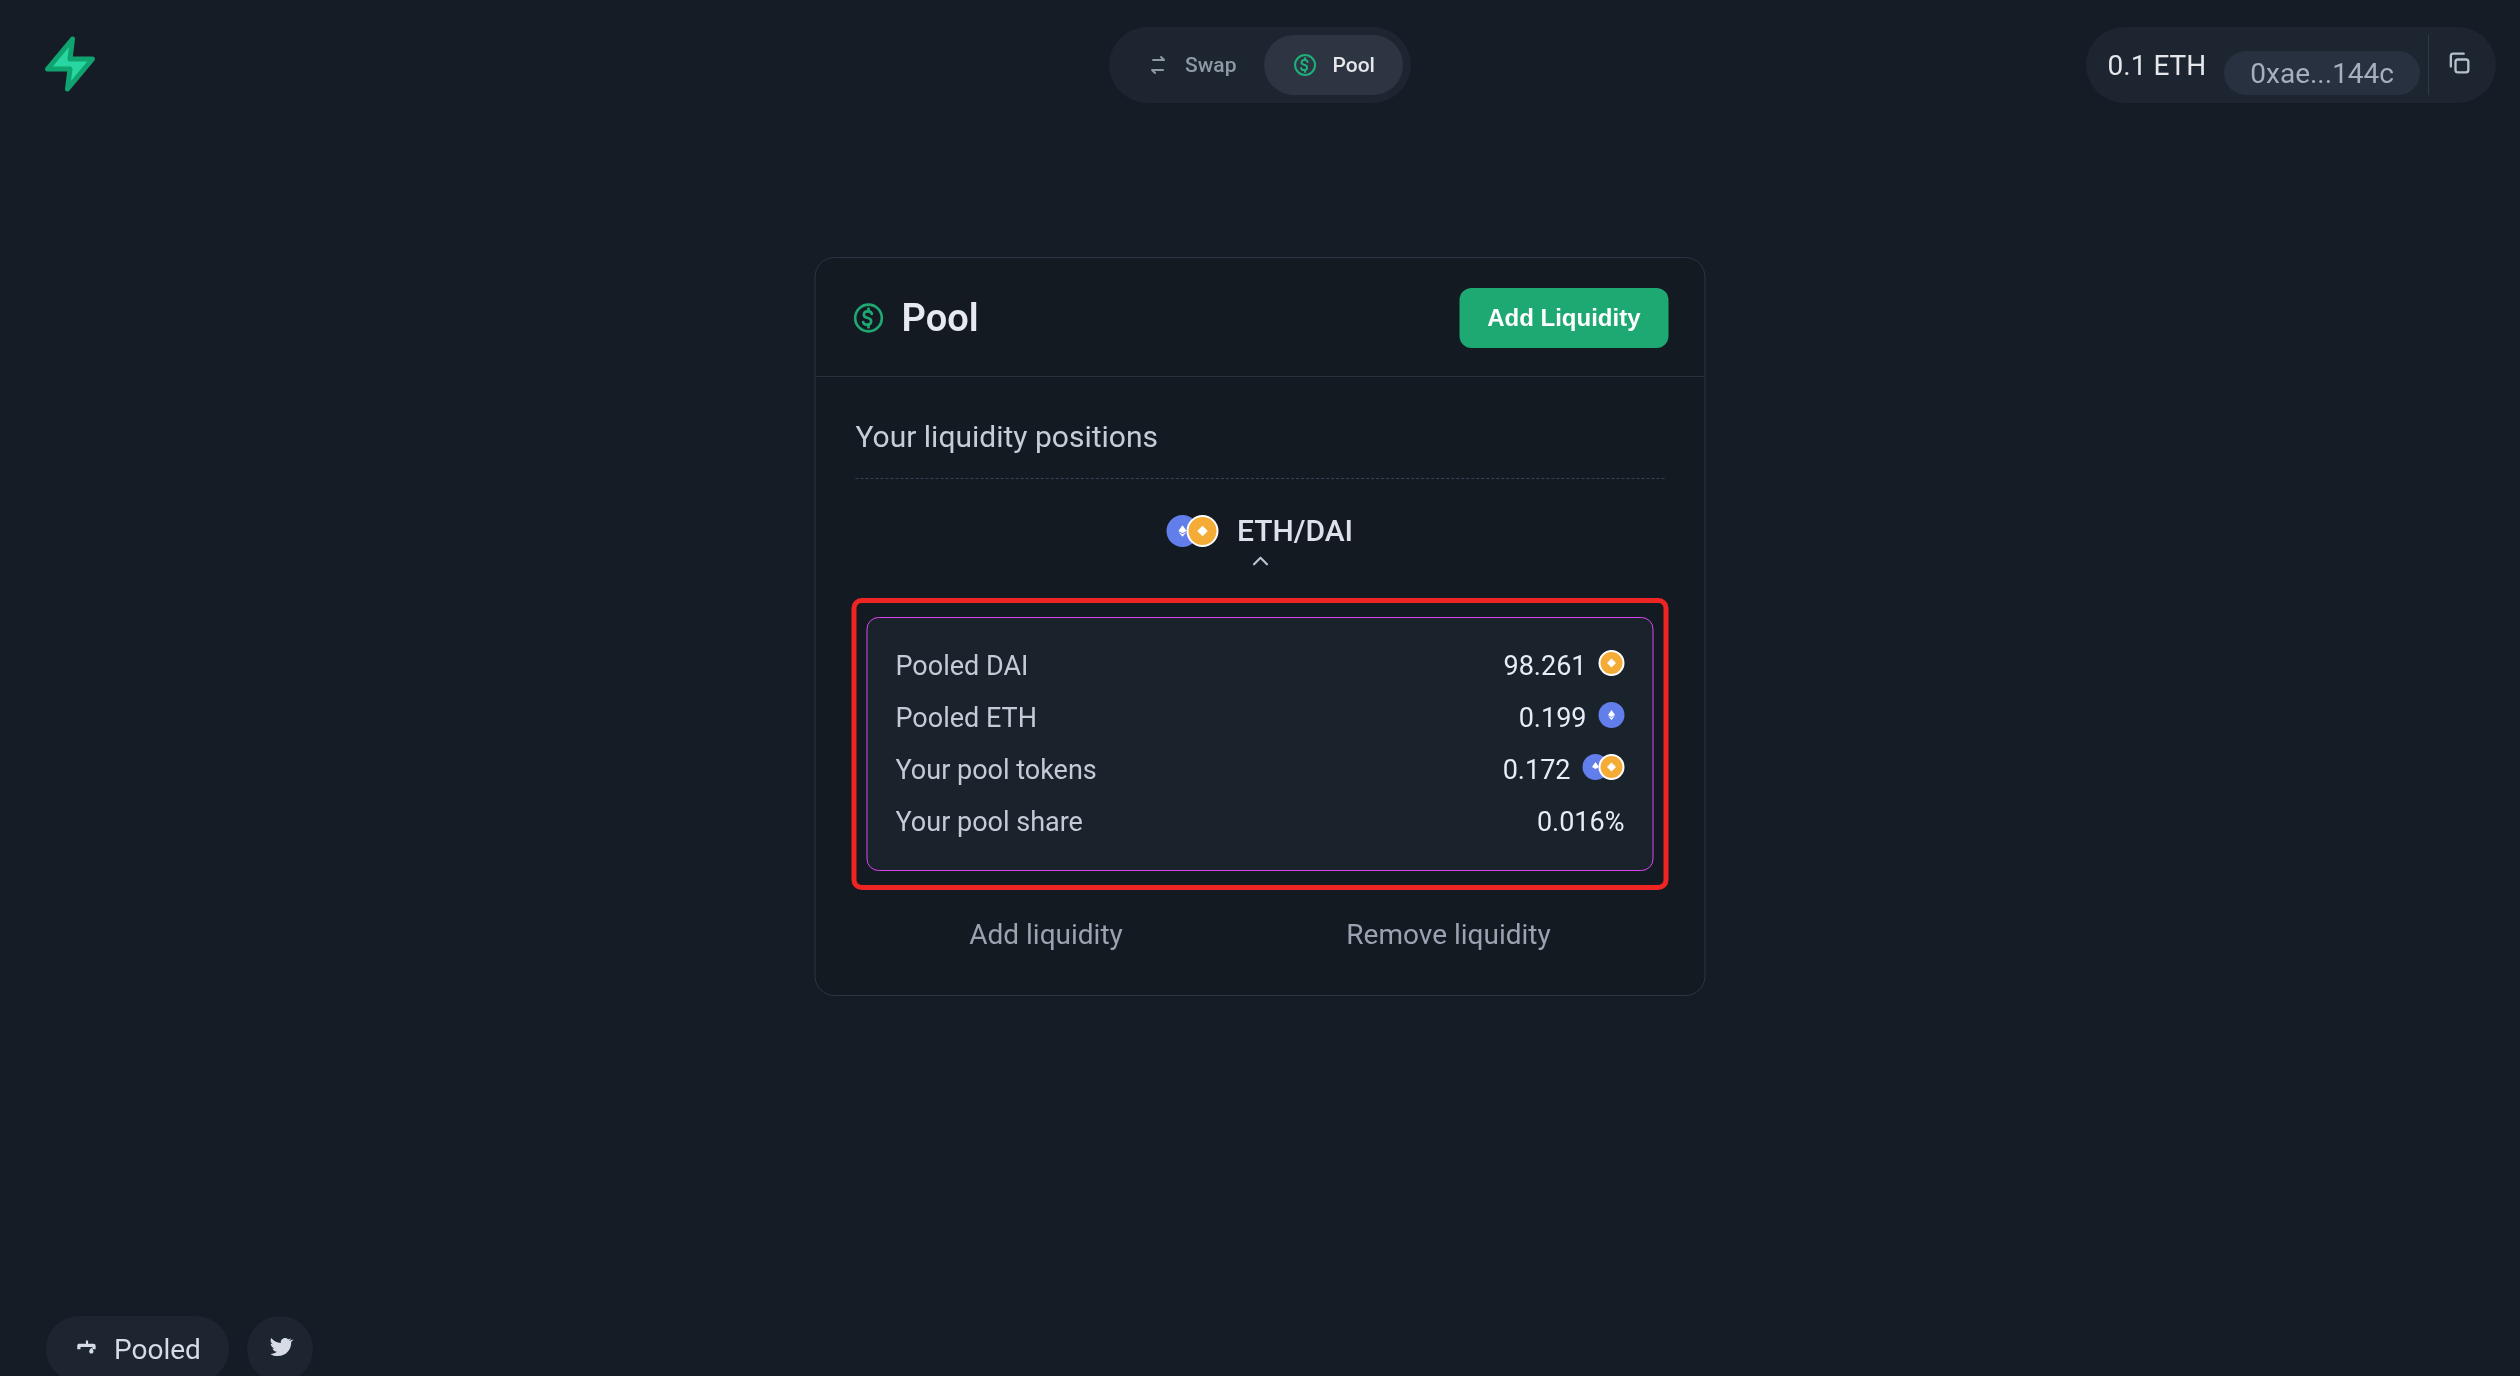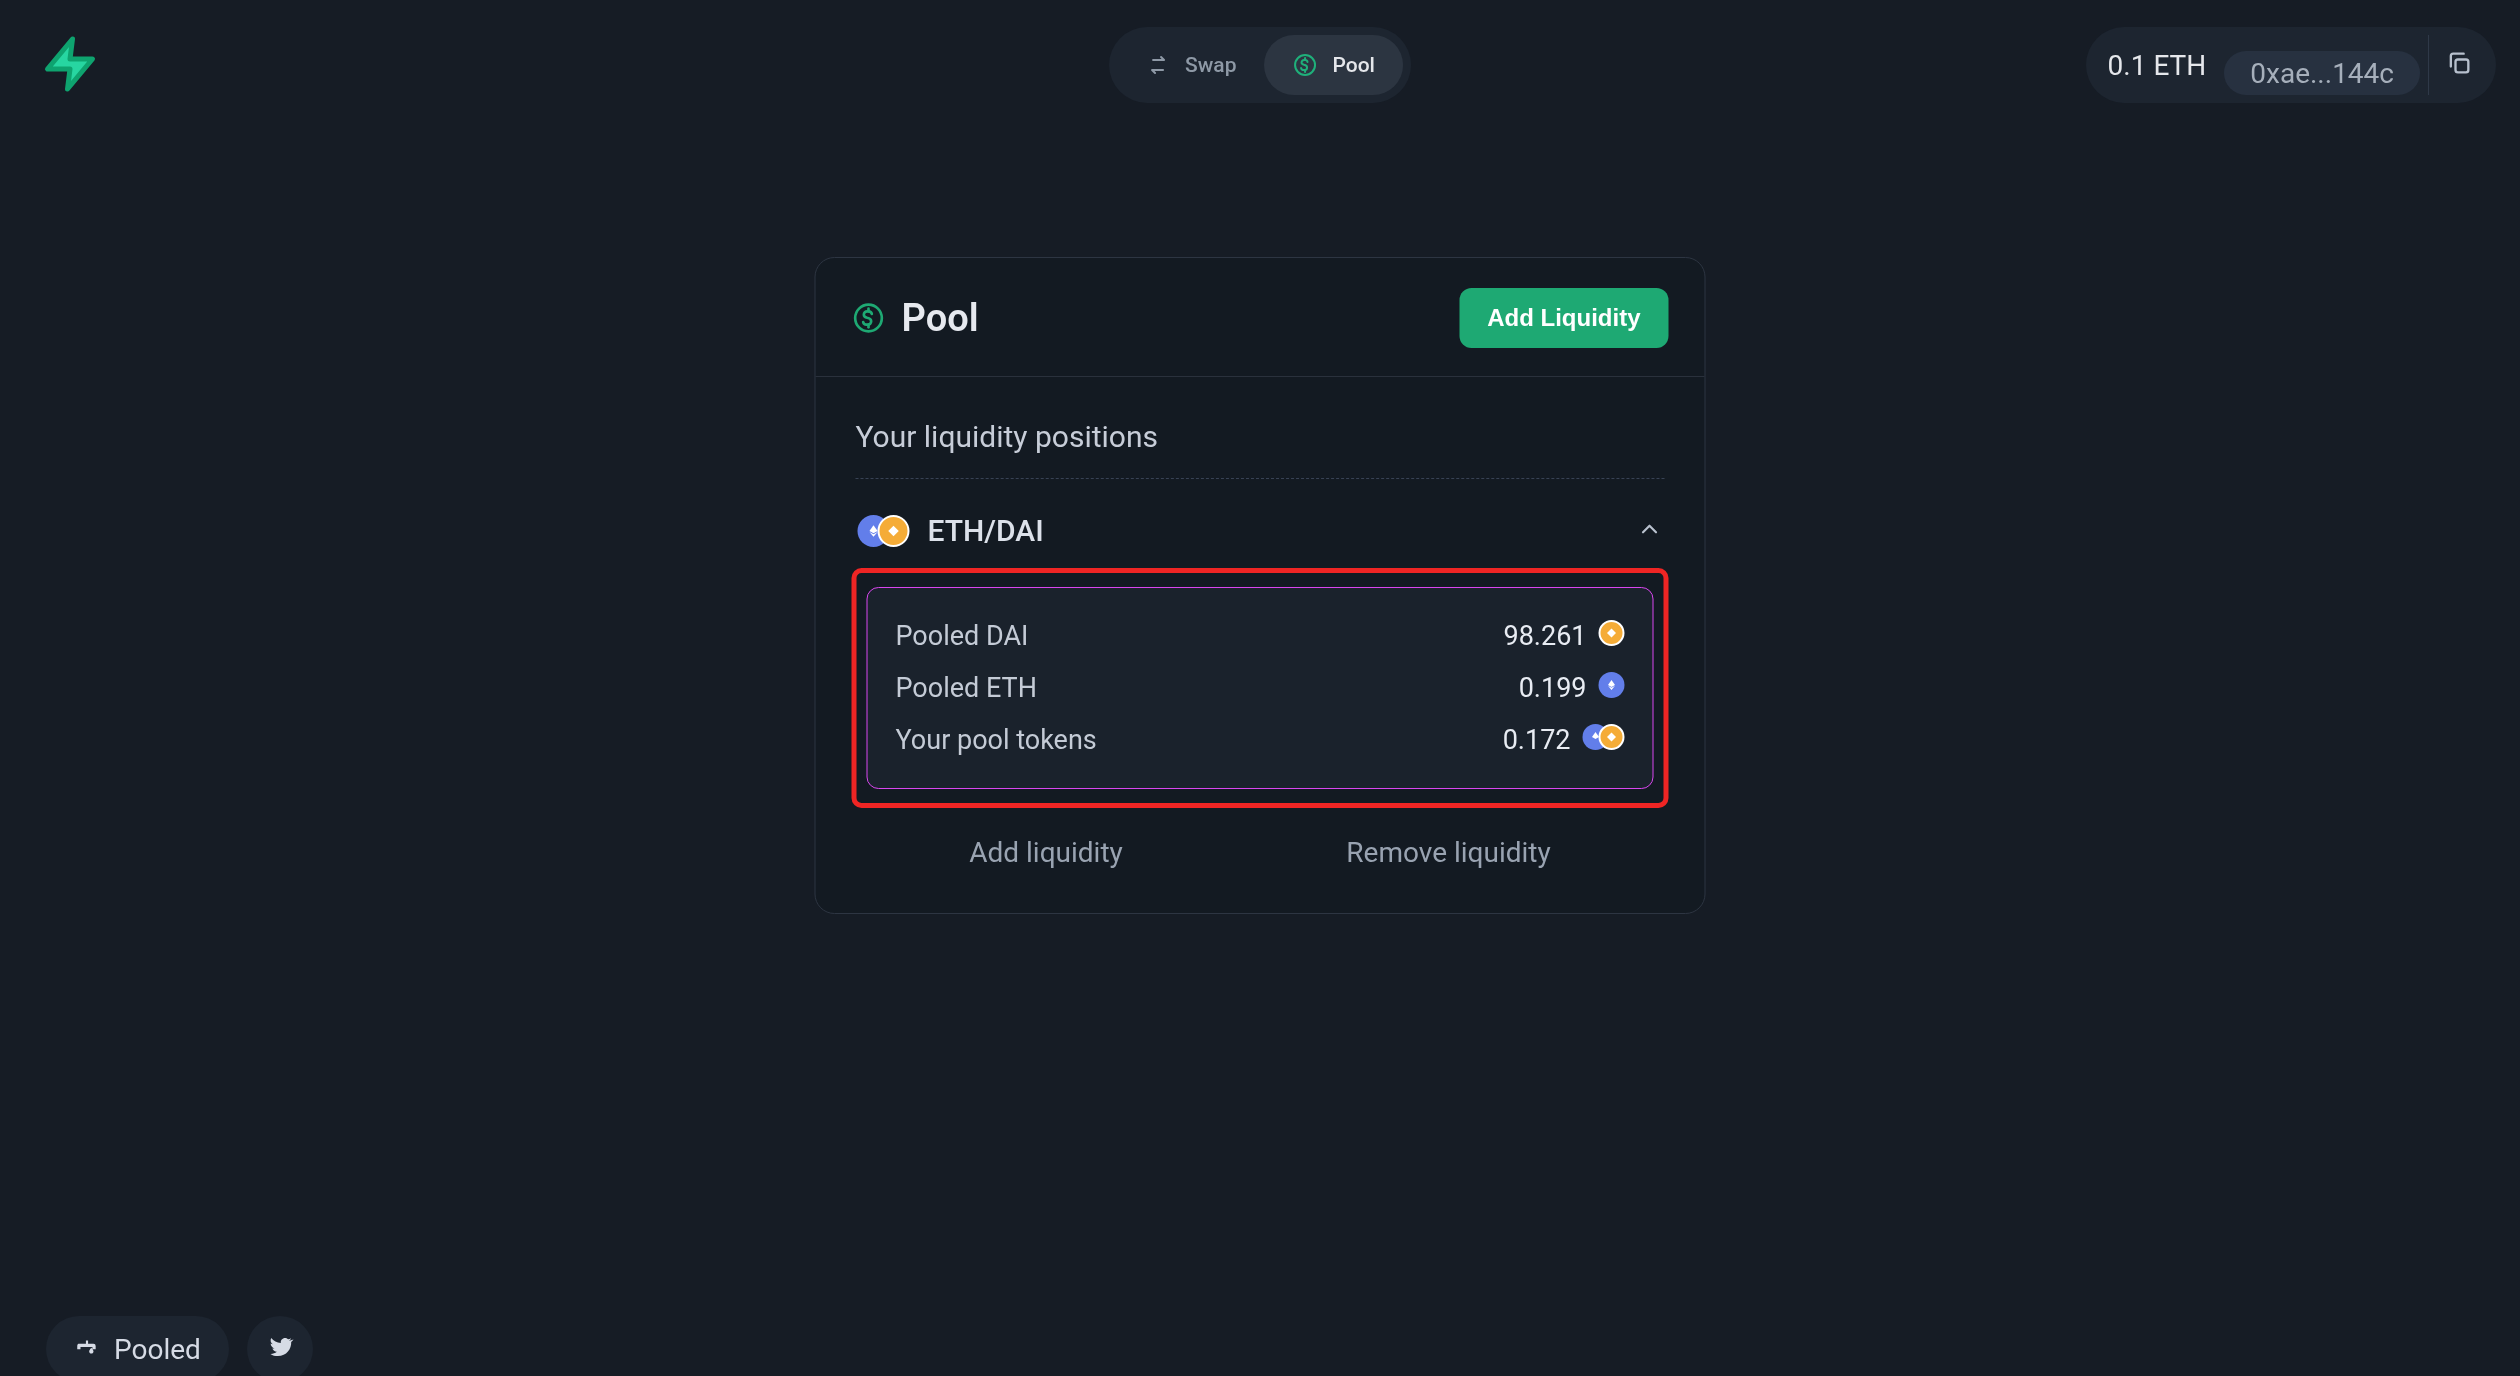--- a/index.html
+++ b/index.html
@@ -95,21 +95,21 @@
   }
   .card-body { padding: 28px 36px 34px 36px; }
   .section-title { font-size: 30px; color: #c7cdd8; margin: 14px 4px 24px; }
 
   .divider-dashed {
     border: none; border-top: 1px dashed #384254; margin: 0 4px 16px;
   }
 
   .pool-row {
     display:flex; align-items:center; justify-content: space-between;
-    padding: 18px 6px; cursor: pointer;
+    padding: 18px 6px; cursor: pointer; flex-direction: column;
   }
   .pool-pair { display:inline-flex; align-items:center; gap: 18px; }
   .pair-icons { display:inline-flex; align-items:center; }
   .token-icon {
     width: 32px; height: 32px; border-radius: 50%;
     display:inline-flex; align-items:center; justify-content:center;
     font-size: 16px; color: #fff;
   }
   .token-icon.eth { background: #627eea; }
   .token-icon.dai { background: #f5ac37; border: 2px solid #fff; }
@@ -285,20 +285,26 @@
                     </svg>
                 </span>
                 <span class="mini-icon dai">
                   <svg viewBox="0 0 24 24" width="12" height="12" fill="#fff">
                       <polygon points="12 3 21 12 12 21 3 12"></polygon>
                     </svg>
                 </span>
               </span>
             </span>
           </div>
+          <div class="detail-row">
+            <span class="label">Your pool share</span>
+            <span class="value">
+              <span>0.016%</span>
+            </span>
+          </div>
         </div>
       </div>
 
       <div class="actions">
         <span class="action-link">Add liquidity</span>
         <span class="action-link">Remove liquidity</span>
       </div>
     </div>
   </div>
 

